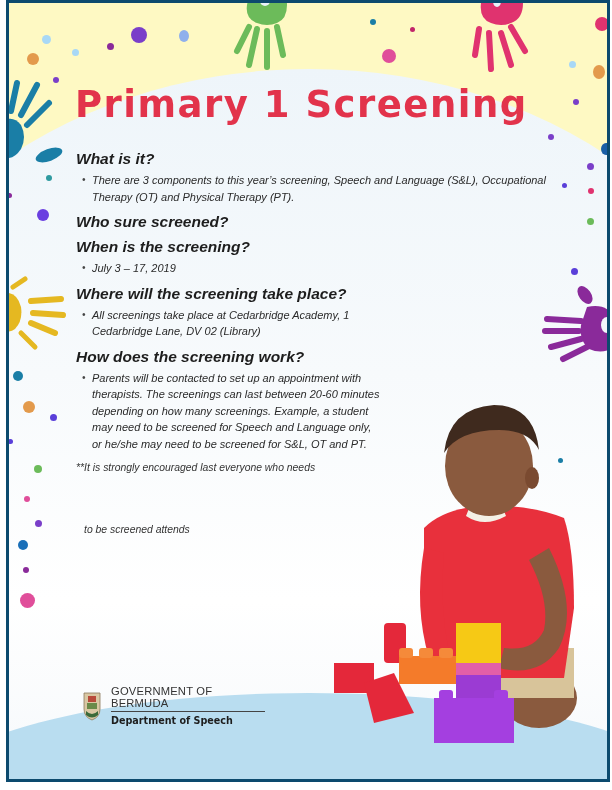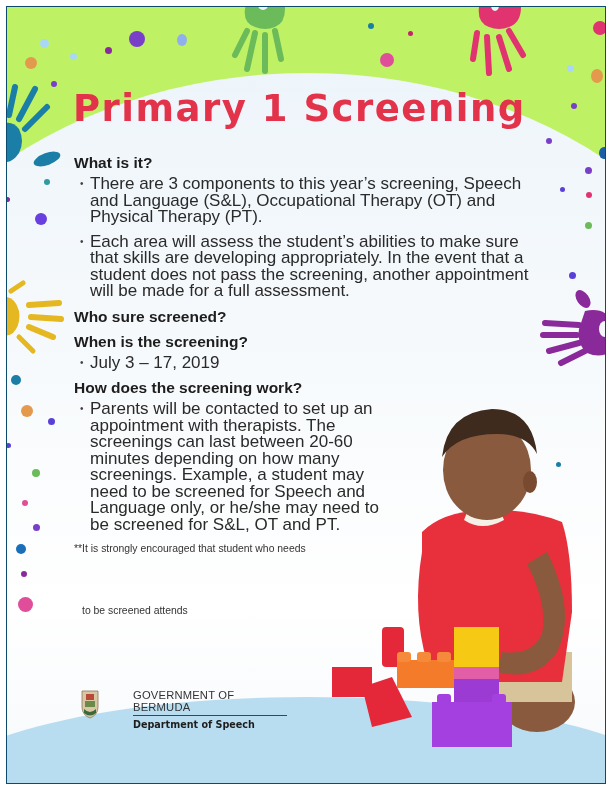--- a/index.html
+++ b/index.html
@@ -1,38 +1,38 @@
 <!DOCTYPE html>
 <html><head>
 <meta charset="utf-8">
 <style>
   html, body { margin:0; padding:0; background:#ffffff; }
   body { width:612px; height:790px; position:relative; overflow:hidden; font-family:"DejaVu Sans", sans-serif; }
-  .frame { position:absolute; left:6px; top:6px; width:598px; height:776px; border:1px solid #0c4a6e; overflow:hidden;
-           background:#bef264; }
+  .frame { position:absolute; left:6px; top:0; width:598px; height:776px; border:3px solid #0c4a6e; overflow:hidden;
+           background:#fef9c3; }
   .bg-oval { position:absolute; left:-170px; top:66px; width:940px; height:760px; border-radius:50%;
              background:linear-gradient(180deg,#eef5fa 0%, #f7fafc 40%, #ffffff 70%, #f3f7fa 100%); }
   .bg-bottom { position:absolute; left:-80px; top:690px; width:760px; height:200px; border-radius:50%;
                background:#b9ddf0; }
   .dot { position:absolute; border-radius:50%; }
   .hand { position:absolute; }
   .title { position:absolute; left:66px; top:80px; font-family:"DejaVu Sans", sans-serif; font-weight:bold;
            font-size:37px; color:#e2334b; letter-spacing:1.5px; white-space:nowrap; }
-  .content { position:absolute; left:67px; top:147px; width:470px; color:#222; }
+  .content { position:absolute; left:67px; top:147px; width:470px; color:#222;font-style:italic; }
   h2 { font-family:"Liberation Sans", sans-serif; font-weight:bold; font-size:15.5px; margin:0 0 4px 0; color:#1d1d1d; }
   .section { margin-bottom:7px; }
   ul { list-style:none; margin:0; padding:0; }
-  li { position:relative; padding-left:16px; font-family:"Liberation Sans", sans-serif; font-size:17px; line-height:16.5px;
+  li { position:relative; padding-left:16px; font-family:"Liberation Sans", sans-serif; font-size:11px; line-height:16.5px;
        color:#2a2a2a; margin-bottom:8px; }
   li::before { content:"•"; position:absolute; left:6px; top:0; font-size:10px; color:#444; }
   .narrow li { width:292px; }
   .contact { font-family:"Liberation Sans", sans-serif; font-weight:bold; color:#e2334b; font-size:12.6px; line-height:17px; margin-top:4px; }
   .note { font-family:"Liberation Sans", sans-serif; font-size:10.4px; line-height:14px; color:#333; margin-top:9px; width:280px; }
   .note .indent { padding-left:8px;margin-top:48px; }
-  .logo { position:absolute; left:74px; top:682px; display:flex; align-items:flex-start;gap:24px; }
+  .logo { position:absolute; left:74px; top:682px; display:flex; align-items:center; }
   .crest { width:18px; height:30px; margin-right:10px; }
   .gov { font-family:"Liberation Sans", sans-serif; font-size:11.2px; color:#333; letter-spacing:0.2px;
          border-bottom:1px solid #444; padding-bottom:2px; width:154px; }
   .dept { font-family:"DejaVu Sans", sans-serif; font-weight:bold; font-size:9.6px; color:#1d1d1d; margin-top:3px; }
   .child { position:absolute; left:325px; top:395px; width:250px; height:350px; }
 </style>
 </head>
 <body>
 
 <div class="frame">
@@ -116,44 +116,49 @@
   <div class="dot" style="left:11px;top:590px;width:15px;height:15px;background:#e04e9a"></div>
   <div class="dot" style="left:549px;top:455px;width:5px;height:5px;background:#1a7ea6"></div>
 
   <div class="title">Primary 1 Screening</div>
 
   <div class="content">
     <div class="section">
       <h2>What is it?</h2>
       <ul>
         <li>There are 3 components to this year’s screening, Speech and Language (S&amp;L), Occupational Therapy (OT) and Physical Therapy (PT).</li>
-        <li>Each area will assess the student’s abilities to make sure that skills are developing appropriately.  In the event that a student does not pass the screening, another appointment will be made for a full assessment.</li>
       </ul>
     </div>
     <div class="section">
       <h2>Who sure screened?</h2>
     </div>
     <div class="section">
       <h2>When is the screening?</h2>
       <ul>
         <li>July 3 – 17, 2019</li>
       </ul>
     </div>
     <div class="section narrow">
+      <h2>Where will the screening take place?</h2>
+      <ul>
+        <li style="width:280px">All screenings take place at Cedarbridge Academy, 1 Cedarbridge Lane, DV 02 (Library)</li>
+      </ul>
+    </div>
+    <div class="section narrow">
       <h2>How does the screening work?</h2>
       <ul>
         <li>Parents will be contacted to set up an appointment with therapists. The screenings can last between 20-60 minutes depending on how many screenings. Example, a student may need to be screened for Speech and Language only, or he/she may need to be screened for S&amp;L, OT and PT.</li>
       </ul>
     </div>
 
     <div class="contact">
     </div>
 
     <div class="note">
-      <div>**It is strongly encouraged that student who needs</div>
+      <div>**It is strongly encouraged last everyone who needs</div>
       <div class="indent">to be screened attends</div>
     </div>
   </div>
 
   <div class="logo">
     <svg class="crest" viewBox="0 0 18 30">
       <path d="M1 2 h16 v16 q0 8 -8 11 q-8 -3 -8 -11z" fill="#d9c7a3" stroke="#8a7a5a" stroke-width="0.8"></path>
       <rect x="5" y="5" width="8" height="6" fill="#b84a3a"></rect>
       <rect x="4" y="12" width="10" height="6" fill="#6a8a4a"></rect>
       <path d="M3 20 q6 6 12 0 v4 q-6 5 -12 0z" fill="#3a6a3a"></path>

